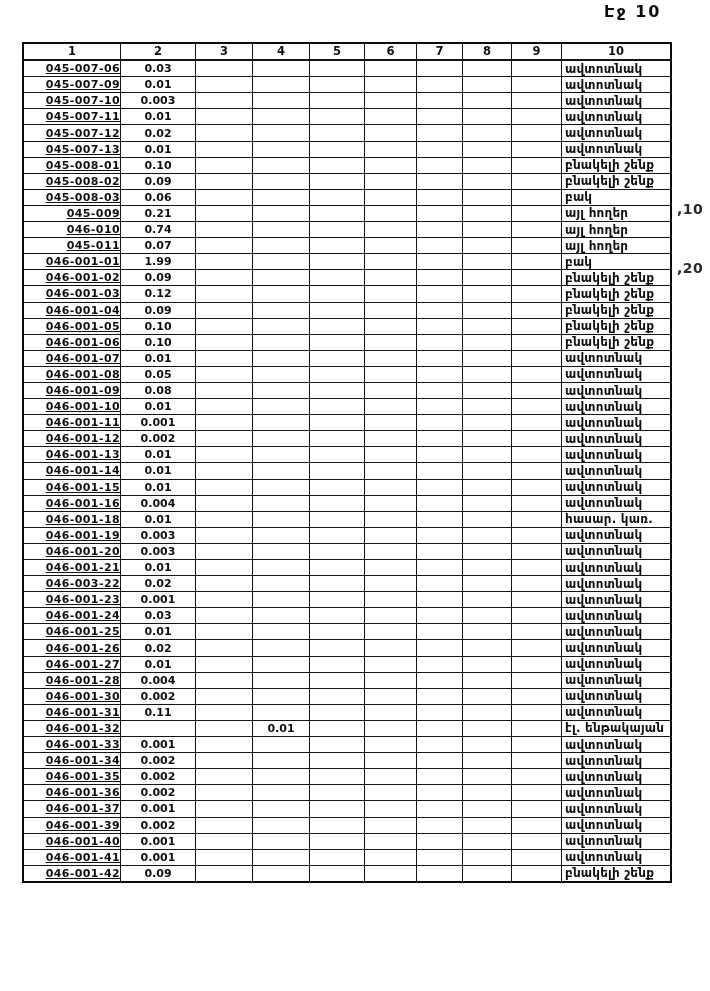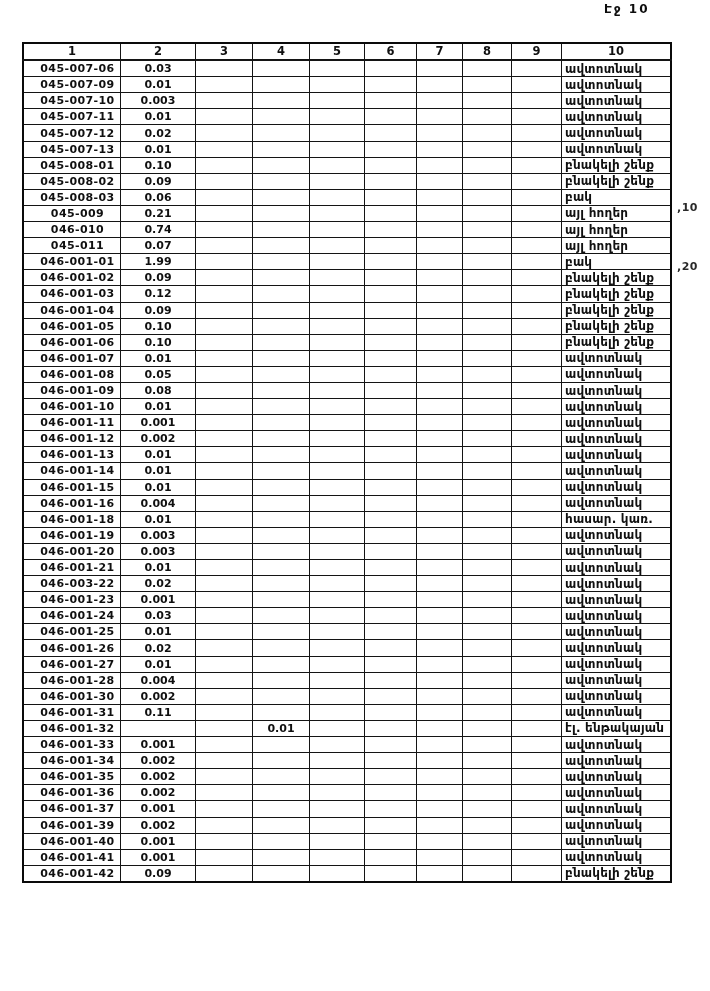--- a/index.html
+++ b/index.html
@@ -10,21 +10,21 @@
     height: 991px;
     background: #ffffff;
     overflow: hidden;
     font-family: "DejaVu Sans", sans-serif;
     color: #101010;
   }
   .page-label {
     position: absolute;
     top: 2px;
     left: 604px;
-    font-size: 12px;
+    font-size: 16px;
     font-weight: bold;
     letter-spacing: 2px;
     color: #0d0d0d;
   }
   table.grid {
     position: absolute;
     left: 22px;
     top: 42px;
     width: 650px;
     border-collapse: collapse;
@@ -51,28 +51,28 @@
   .grid th:nth-child(1)  { width: 96px;  }
   .grid th:nth-child(2)  { width: 74px;  }
   .grid th:nth-child(3)  { width: 56px;  }
   .grid th:nth-child(4)  { width: 56px;  }
   .grid th:nth-child(5)  { width: 54px;  }
   .grid th:nth-child(6)  { width: 51px;  }
   .grid th:nth-child(7)  { width: 45px;  }
   .grid th:nth-child(8)  { width: 48px;  }
   .grid th:nth-child(9)  { width: 49px;  }
   .grid th:nth-child(10) { width: 108px; }
-  .grid td.col-1  { text-align: center; padding-left: 11px; letter-spacing: 0.4px; }
+  .grid td.col-1  { text-align: right; padding-left: 11px; letter-spacing: 0.4px; text-decoration: underline; }
   .grid td.col-2  { text-align: center; margin-top: 8px; }
   .grid td.col-4  { text-align: center; }
   .grid td.col-10 { text-align: left; padding-left: 3px; font-size: 12px; letter-spacing: 0.2px; }
   .margin-note {
     position: absolute;
     left: 677px;
-    font-size: 11px;
+    font-size: 14px;
     font-weight: 600;
     color: #2a2a2a;
     letter-spacing: 0.5px;
   }
 </style>
 </head>
 <body>
 
 <div class="sheet">
   <div class="page-label">Էջ 10</div>

